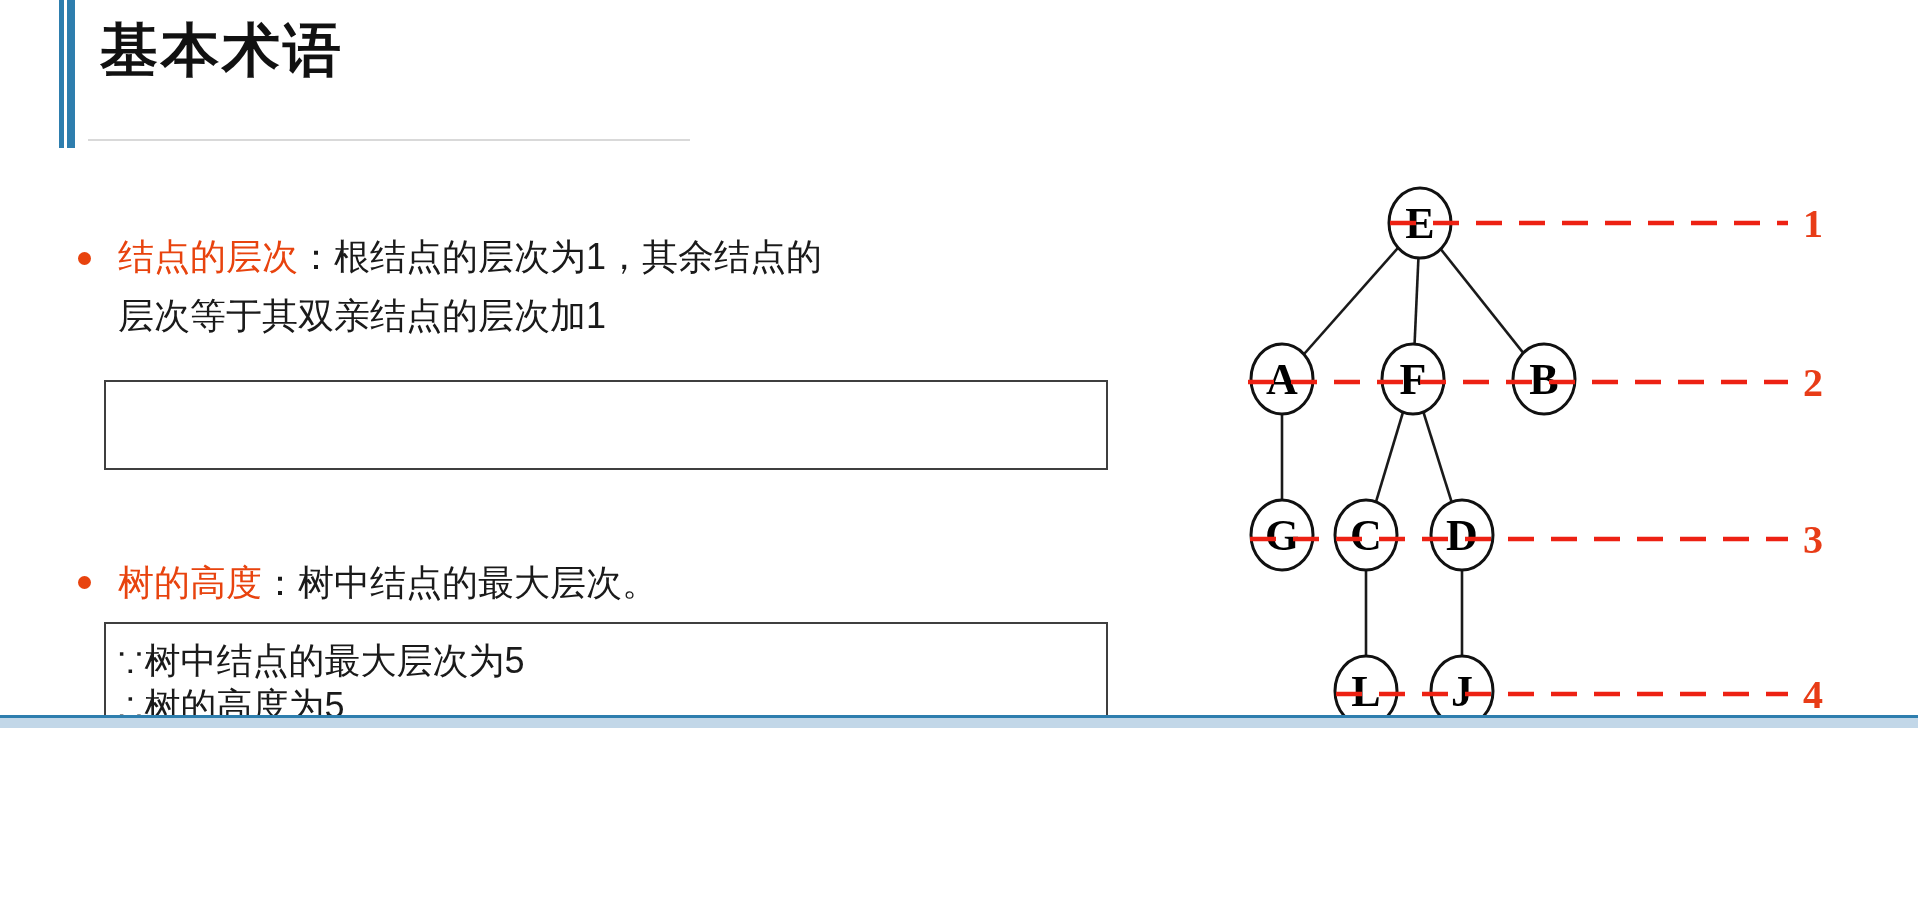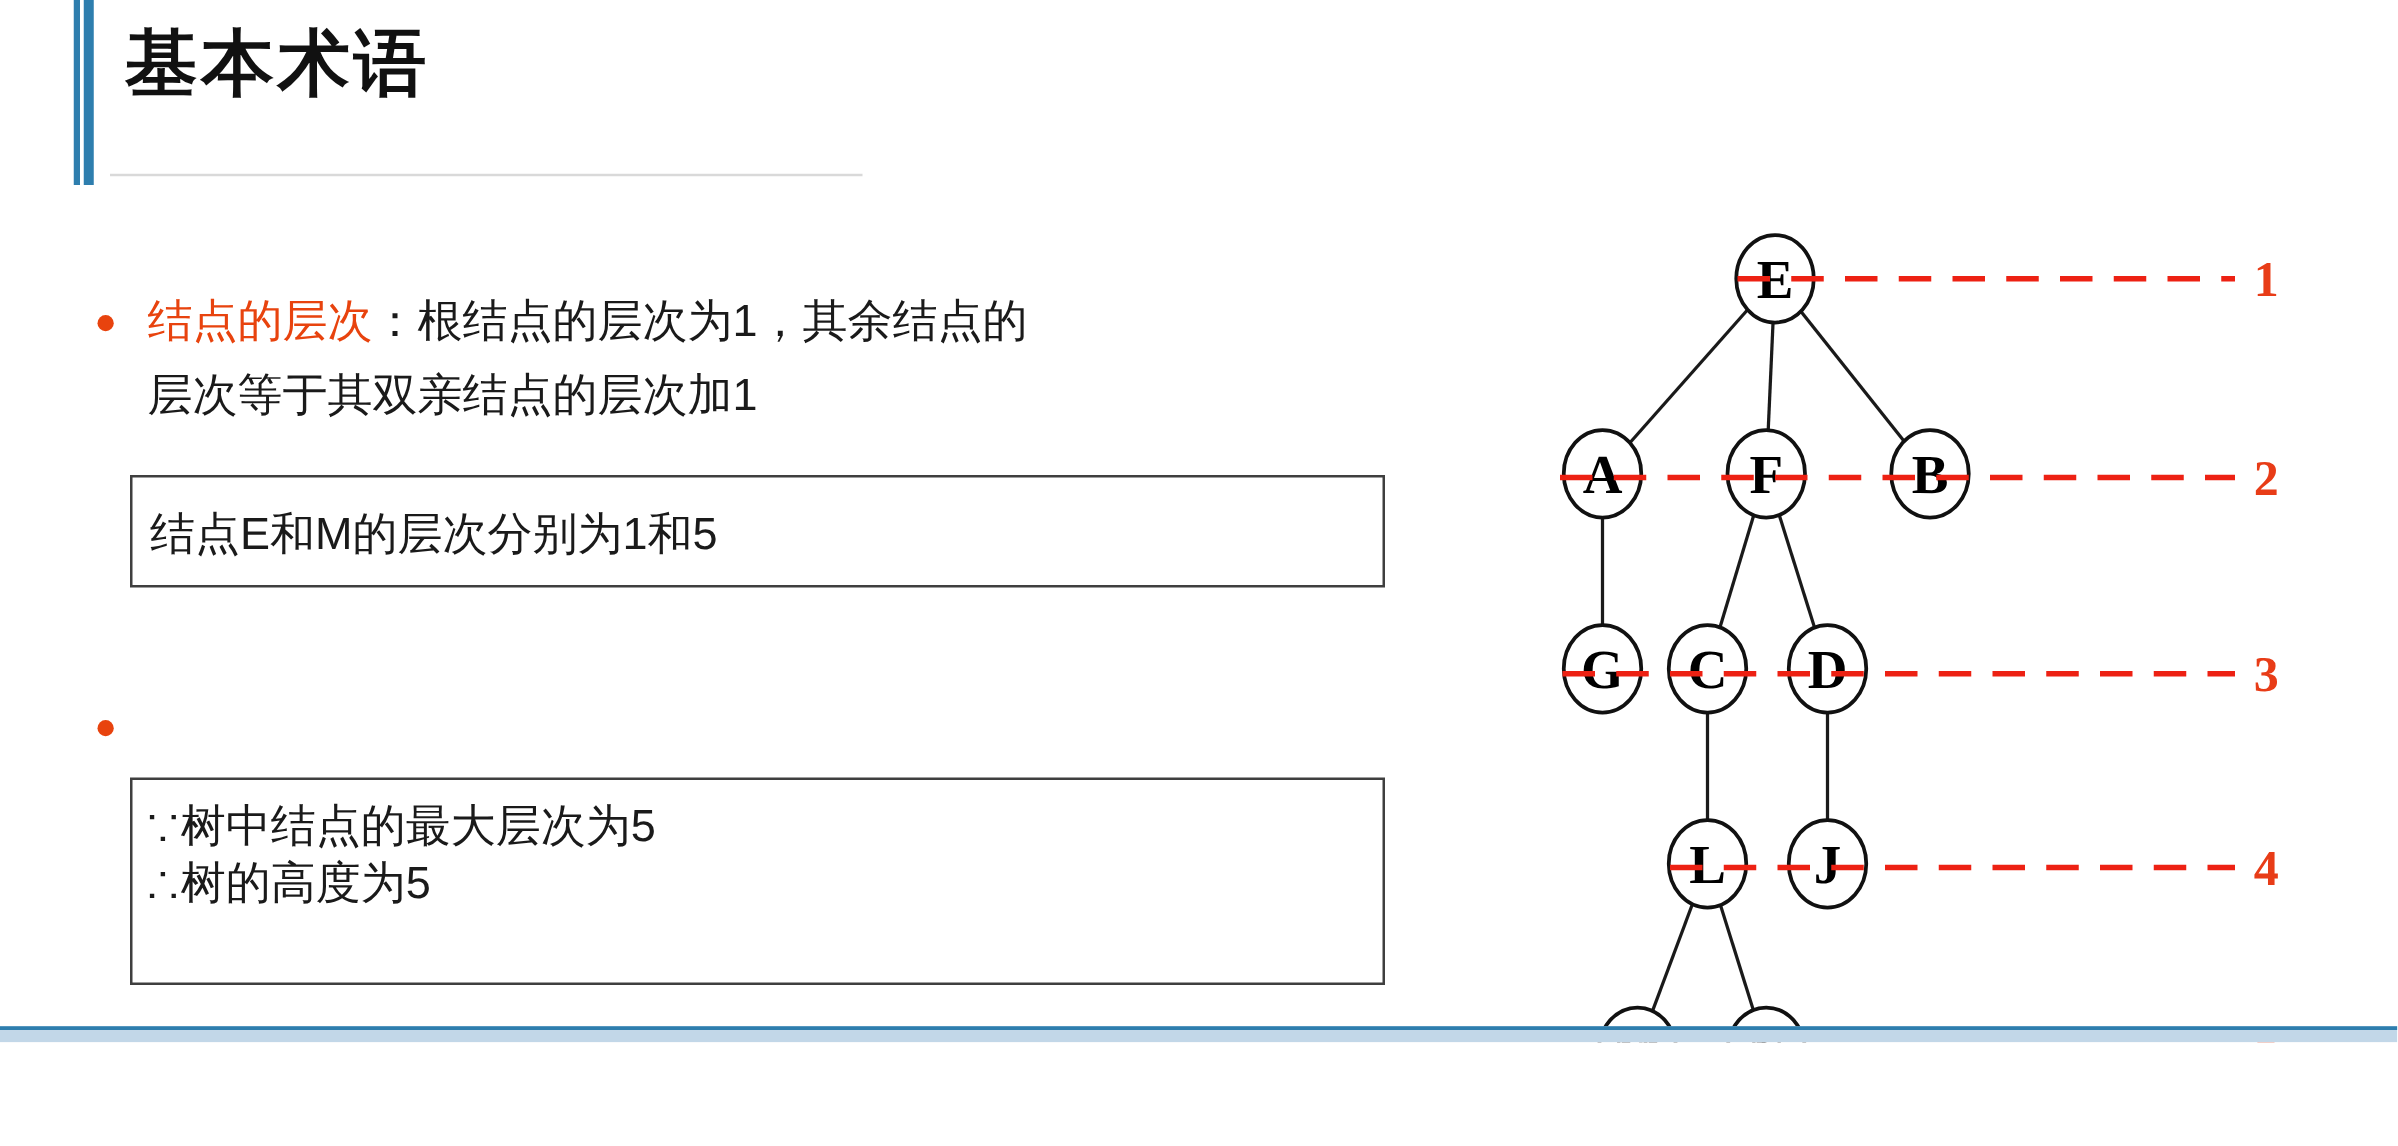--- a/index.html
+++ b/index.html
@@ -3,21 +3,21 @@
 <meta charset="utf-8">
 <style>
   :root{
     --accent-orange:#e8430e;
     --accent-blue:#2e7eae;
     --dash-red:#ed2113;
     --ink:#1a1a1a;
   }
   html,body{margin:0;padding:0;background:#ffffff;}
   .slide{
-    position:relative;width:1918px;height:834px;background:#ffffff;overflow:hidden;
+    position:relative;width:1918px;height:728px;background:#ffffff;overflow:hidden;
     font-family:"Liberation Sans", sans-serif;color:var(--ink);
   }
   .accent-bar{position:absolute;top:0;background:var(--accent-blue);}
   .bar-thin{left:59px;width:5px;height:148px;}
   .bar-thick{left:67px;width:8px;height:148px;}
   .page-title{
     position:absolute;left:100px;top:12px;margin:0;
     font-size:58px;font-weight:600;letter-spacing:3px;color:#111;
     white-space:nowrap;
   }
@@ -54,23 +54,23 @@
   <div class="accent-bar bar-thick"></div>
 
   <h1 class="page-title">基本术语</h1>
   <div class="title-rule"></div>
 
   <span class="bullet-dot dot1"></span>
   <div class="t36 b1-line1"><span class="term">结点的层次</span><span>：根结点的层次为1，其余结点的</span></div>
   <div class="t36 b1-line2">层次等于其双亲结点的层次加1</div>
 
   <div class="note-box box1"></div>
-  <div class="t36 box1-text">结点E和M的层次分别为1和5</div>
 
   <span class="bullet-dot dot2"></span>
+  <div class="t36 b2-line"><span class="term">树的高度</span><span>：树中结点的最大层次。</span></div>
 
   <div class="note-box box2"></div>
   <div class="t36 box2-line1">∵树中结点的最大层次为5</div>
   <div class="t36 box2-line2">∴树的高度为5</div>
 
   <svg class="tree-svg" width="1018" height="790" viewBox="900 120 1018 790">
       <line x1="1420" y1="223" x2="1282" y2="379" stroke="#1a1a1a" stroke-width="2.6"></line>
       <line x1="1420" y1="223" x2="1413" y2="379" stroke="#1a1a1a" stroke-width="2.6"></line>
       <line x1="1420" y1="223" x2="1544" y2="379" stroke="#1a1a1a" stroke-width="2.6"></line>
       <line x1="1282" y1="379" x2="1282" y2="535" stroke="#1a1a1a" stroke-width="2.6"></line>

